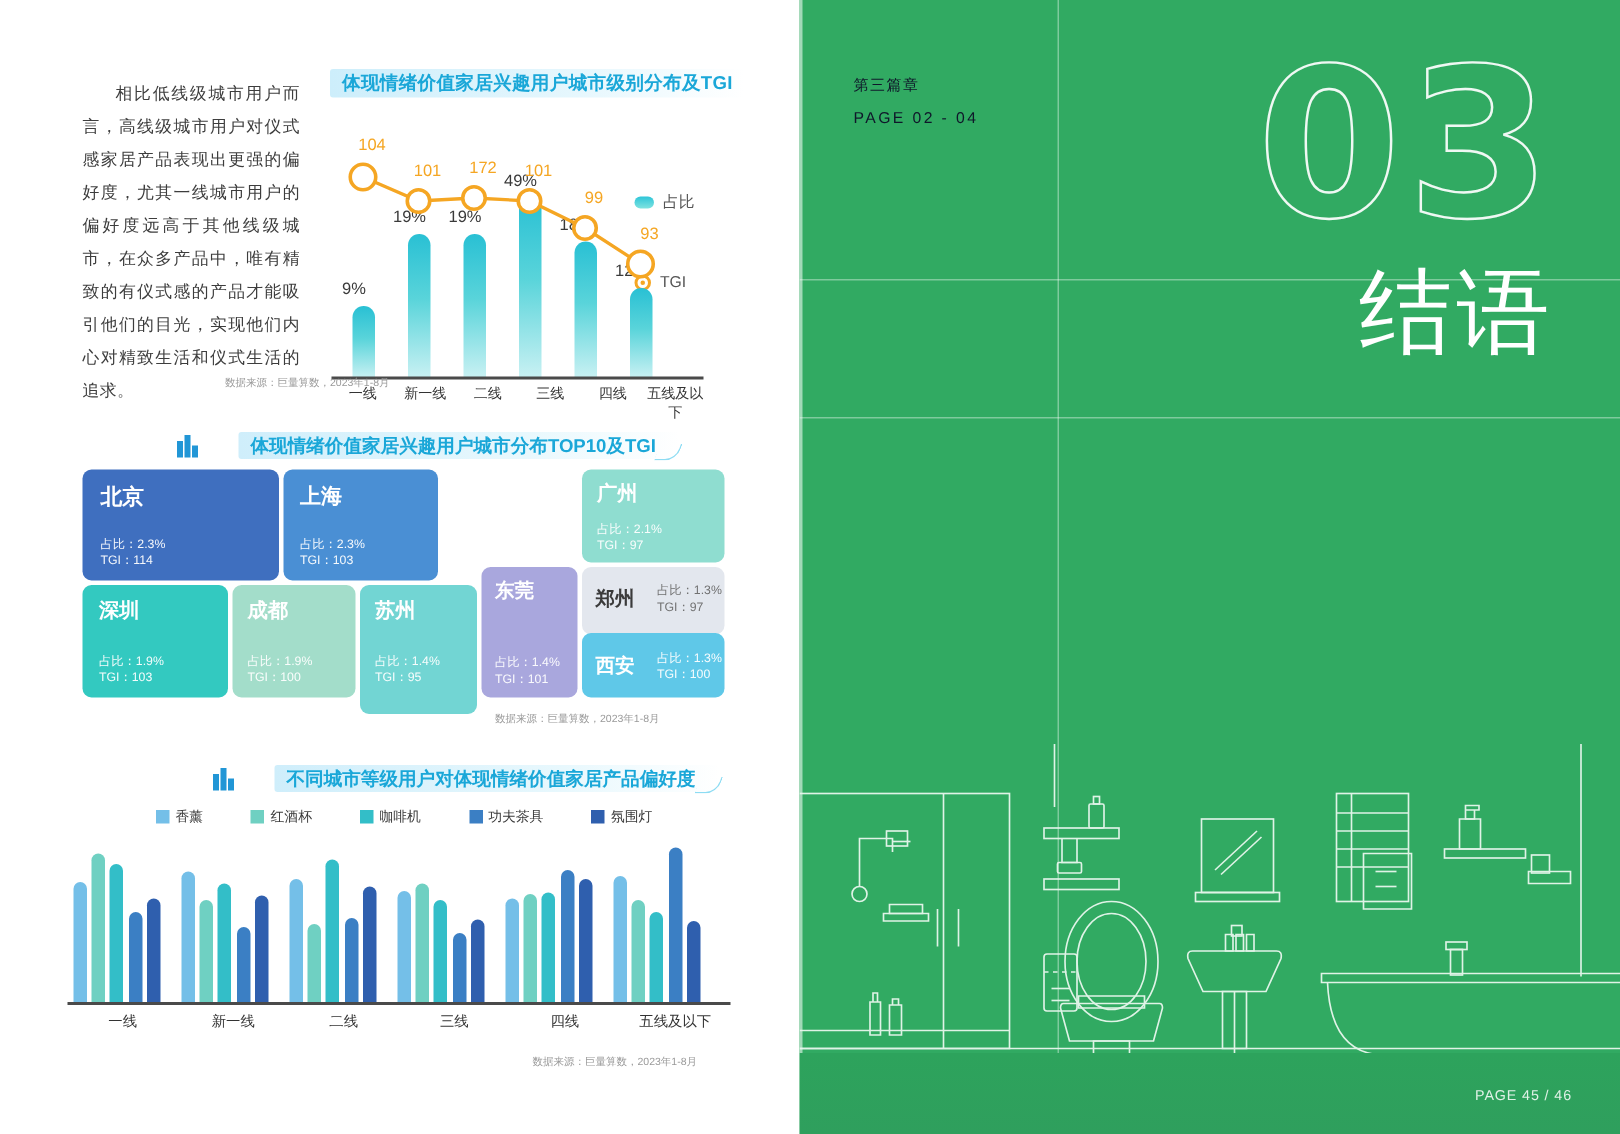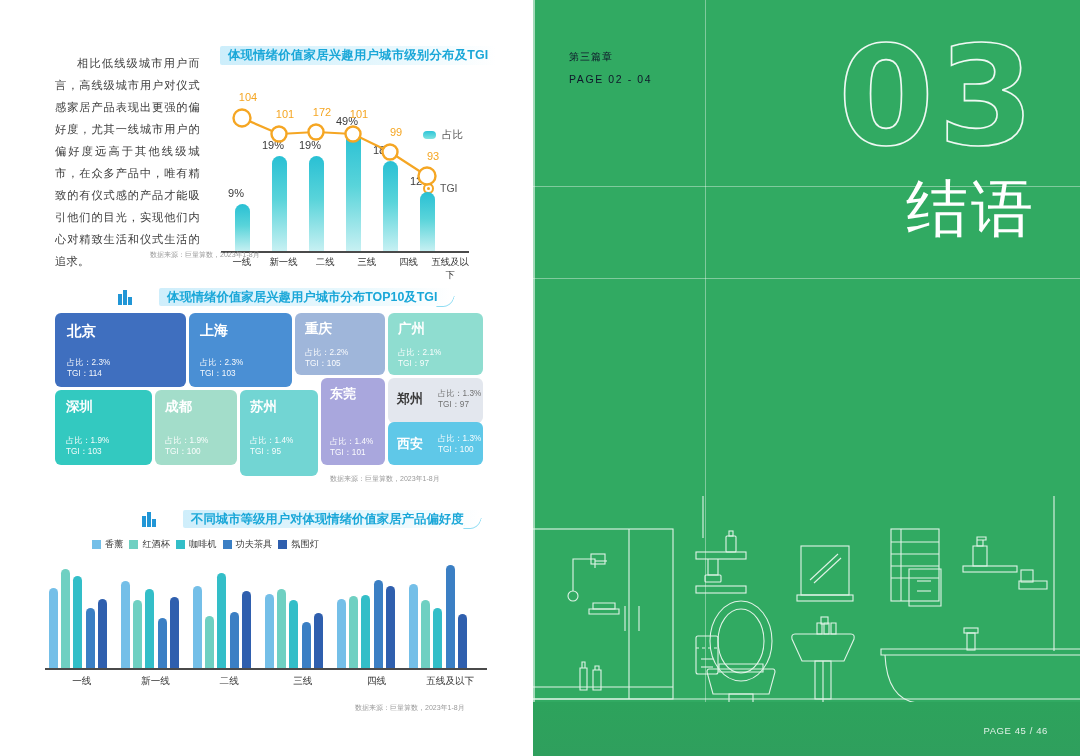--- a/index.html
+++ b/index.html
@@ -65,21 +65,21 @@
 
   
   #treemap { position:absolute; left:55px; top:313px; width:428px; height:155px; }
   .tile { position:absolute; border-radius:6px; overflow:hidden; }
   .tile .tname { position:absolute; font-weight:bold; color:#fff; }
   .tile .tstat { position:absolute; font-size:8.2px; line-height:11px; color:#fff; opacity:.95; white-space:nowrap; }
   .tile.dark .tname { color:#fff; }
   .tile.lightx .tname { color:#3b3b3b; }
   .tile.lightx .tstat { color:#6b6b6b; }
   #treemap-src { position:absolute; left:330px; top:474px; font-size:7px; color:#9a9a9a; white-space:nowrap; }
-  #chart3-legend { position:absolute; left:92px; top:538px; display:flex; gap:6px; align-items:center; }
+  #chart3-legend { position:absolute; left:104px; top:538px; display:flex; gap:32px; align-items:center; }
   .lg3 { display:flex; align-items:center; gap:4px; }
   .lg3 i { width:9px; height:9px; display:block; }
   .lg3 span { font-size:9.2px; color:#3a3a3a; }
   #chart3-plot { position:absolute; left:45px; top:558px; width:440px; height:110px; }
   .grp { position:absolute; bottom:0; display:flex; align-items:flex-end; gap:3.2px; }
   .b3 { width:9px; border-radius:5px 5px 0 0; }
   #chart3-axis { position:absolute; left:45px; top:668px; width:442px; height:1.6px; background:#4a4a4a; }
   #chart3-cats { position:absolute; left:45px; top:675px; width:442px; display:flex; }
   #chart3-cats span { flex:1; text-align:center; font-size:9.6px; color:#333; }
   #chart3-src { position:absolute; left:355px; top:703px; font-size:7px; color:#9a9a9a; white-space:nowrap; }
@@ -187,25 +187,20 @@
       <div class="tile dark" style="left:0; top:0; width:131px; height:74px; background:#3f6fbf;">
         <span class="tname" style="left:12px; top:9px;  font-size:14.5px;">北京</span>
         <span class="tstat" style="left:12px; top:44px;">占比：2.3%</span>
         <span class="tstat" style="left:12px; top:55px;">TGI：114</span>
       </div>
       <div class="tile dark" style="left:134px; top:0; width:103px; height:74px; background:#4a8fd4;">
         <span class="tname" style="left:11px; top:9px;  font-size:14px;">上海</span>
         <span class="tstat" style="left:11px; top:44px;">占比：2.3%</span>
         <span class="tstat" style="left:11px; top:55px;">TGI：103</span>
       </div>
-      <div class="tile dark" style="left:240px; top:0; width:90px; height:62px; background:#9fb6da;">
-        <span class="tname" style="left:10px; top:7px;  font-size:13.5px;">重庆</span>
-        <span class="tstat" style="left:10px; top:34px;">占比：2.2%</span>
-        <span class="tstat" style="left:10px; top:45px;">TGI：105</span>
-      </div>
       <div class="tile dark" style="left:333px; top:0; width:95px; height:62px; background:#8fddd0;">
         <span class="tname" style="left:10px; top:7px;  font-size:13.5px;">广州</span>
         <span class="tstat" style="left:10px; top:34px;">占比：2.1%</span>
         <span class="tstat" style="left:10px; top:45px;">TGI：97</span>
       </div>
       <div class="tile dark" style="left:0; top:77px; width:97px; height:75px; background:#33c9c0;">
         <span class="tname" style="left:11px; top:8px;  font-size:13.5px;">深圳</span>
         <span class="tstat" style="left:11px; top:45px;">占比：1.9%</span>
         <span class="tstat" style="left:11px; top:56px;">TGI：103</span>
       </div>

